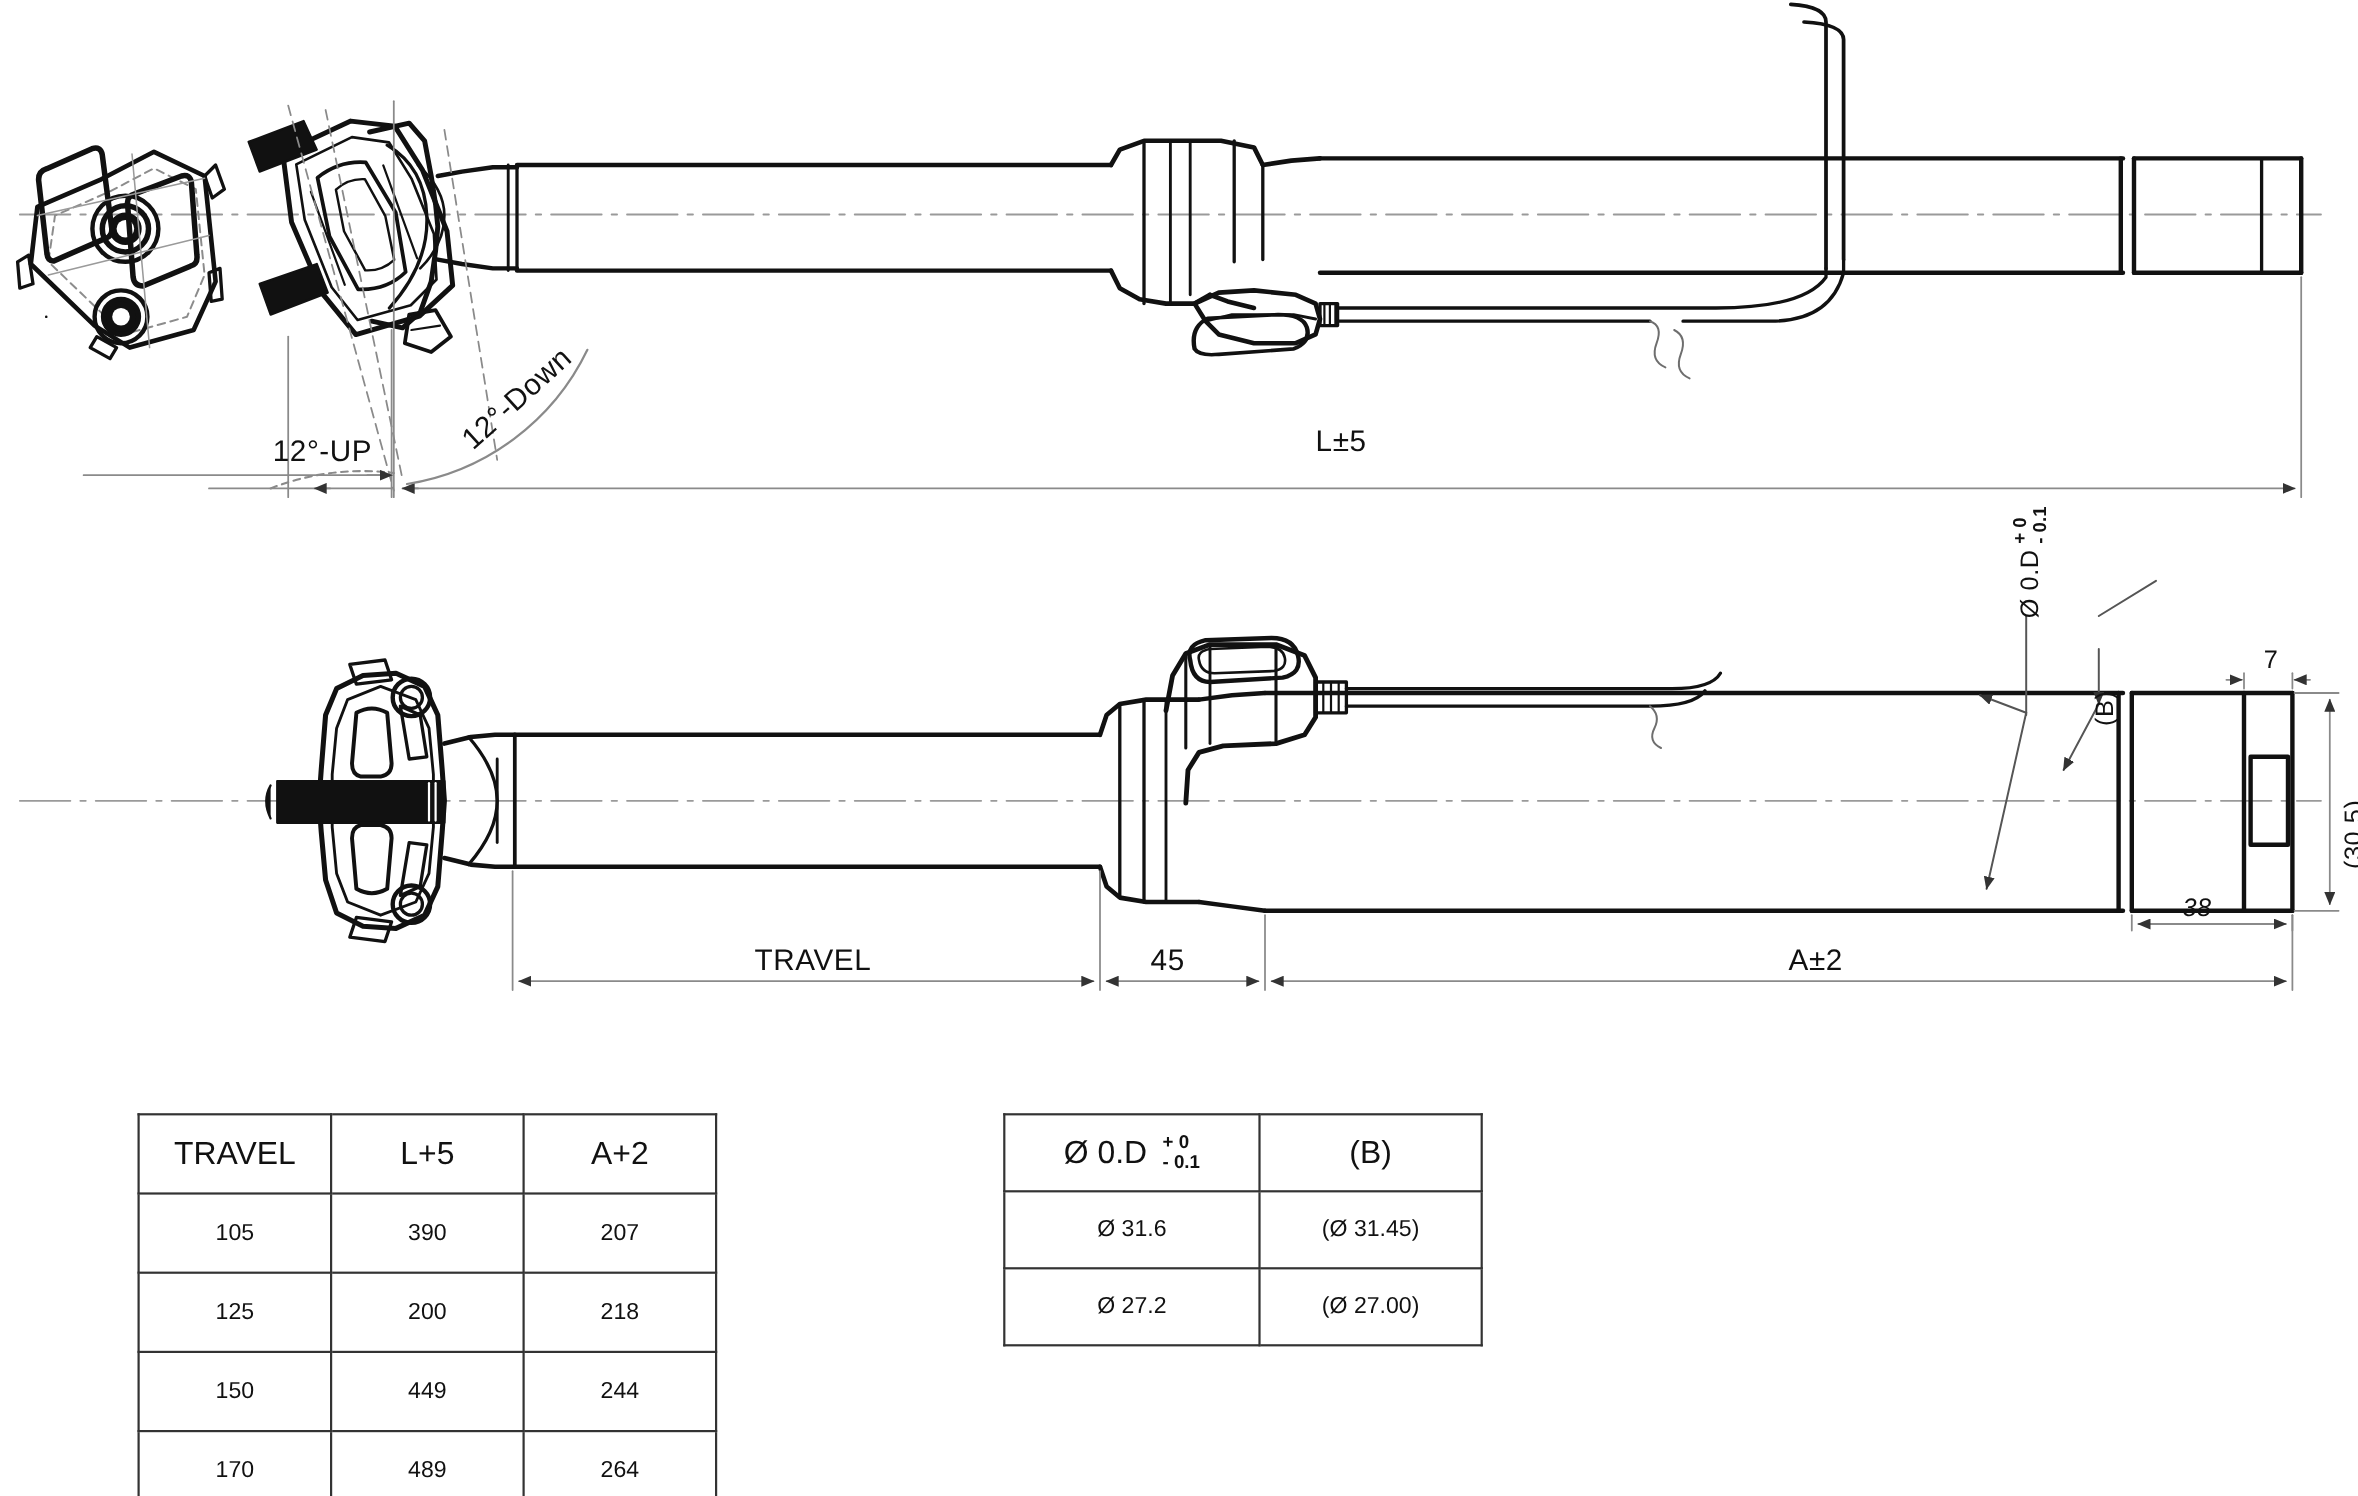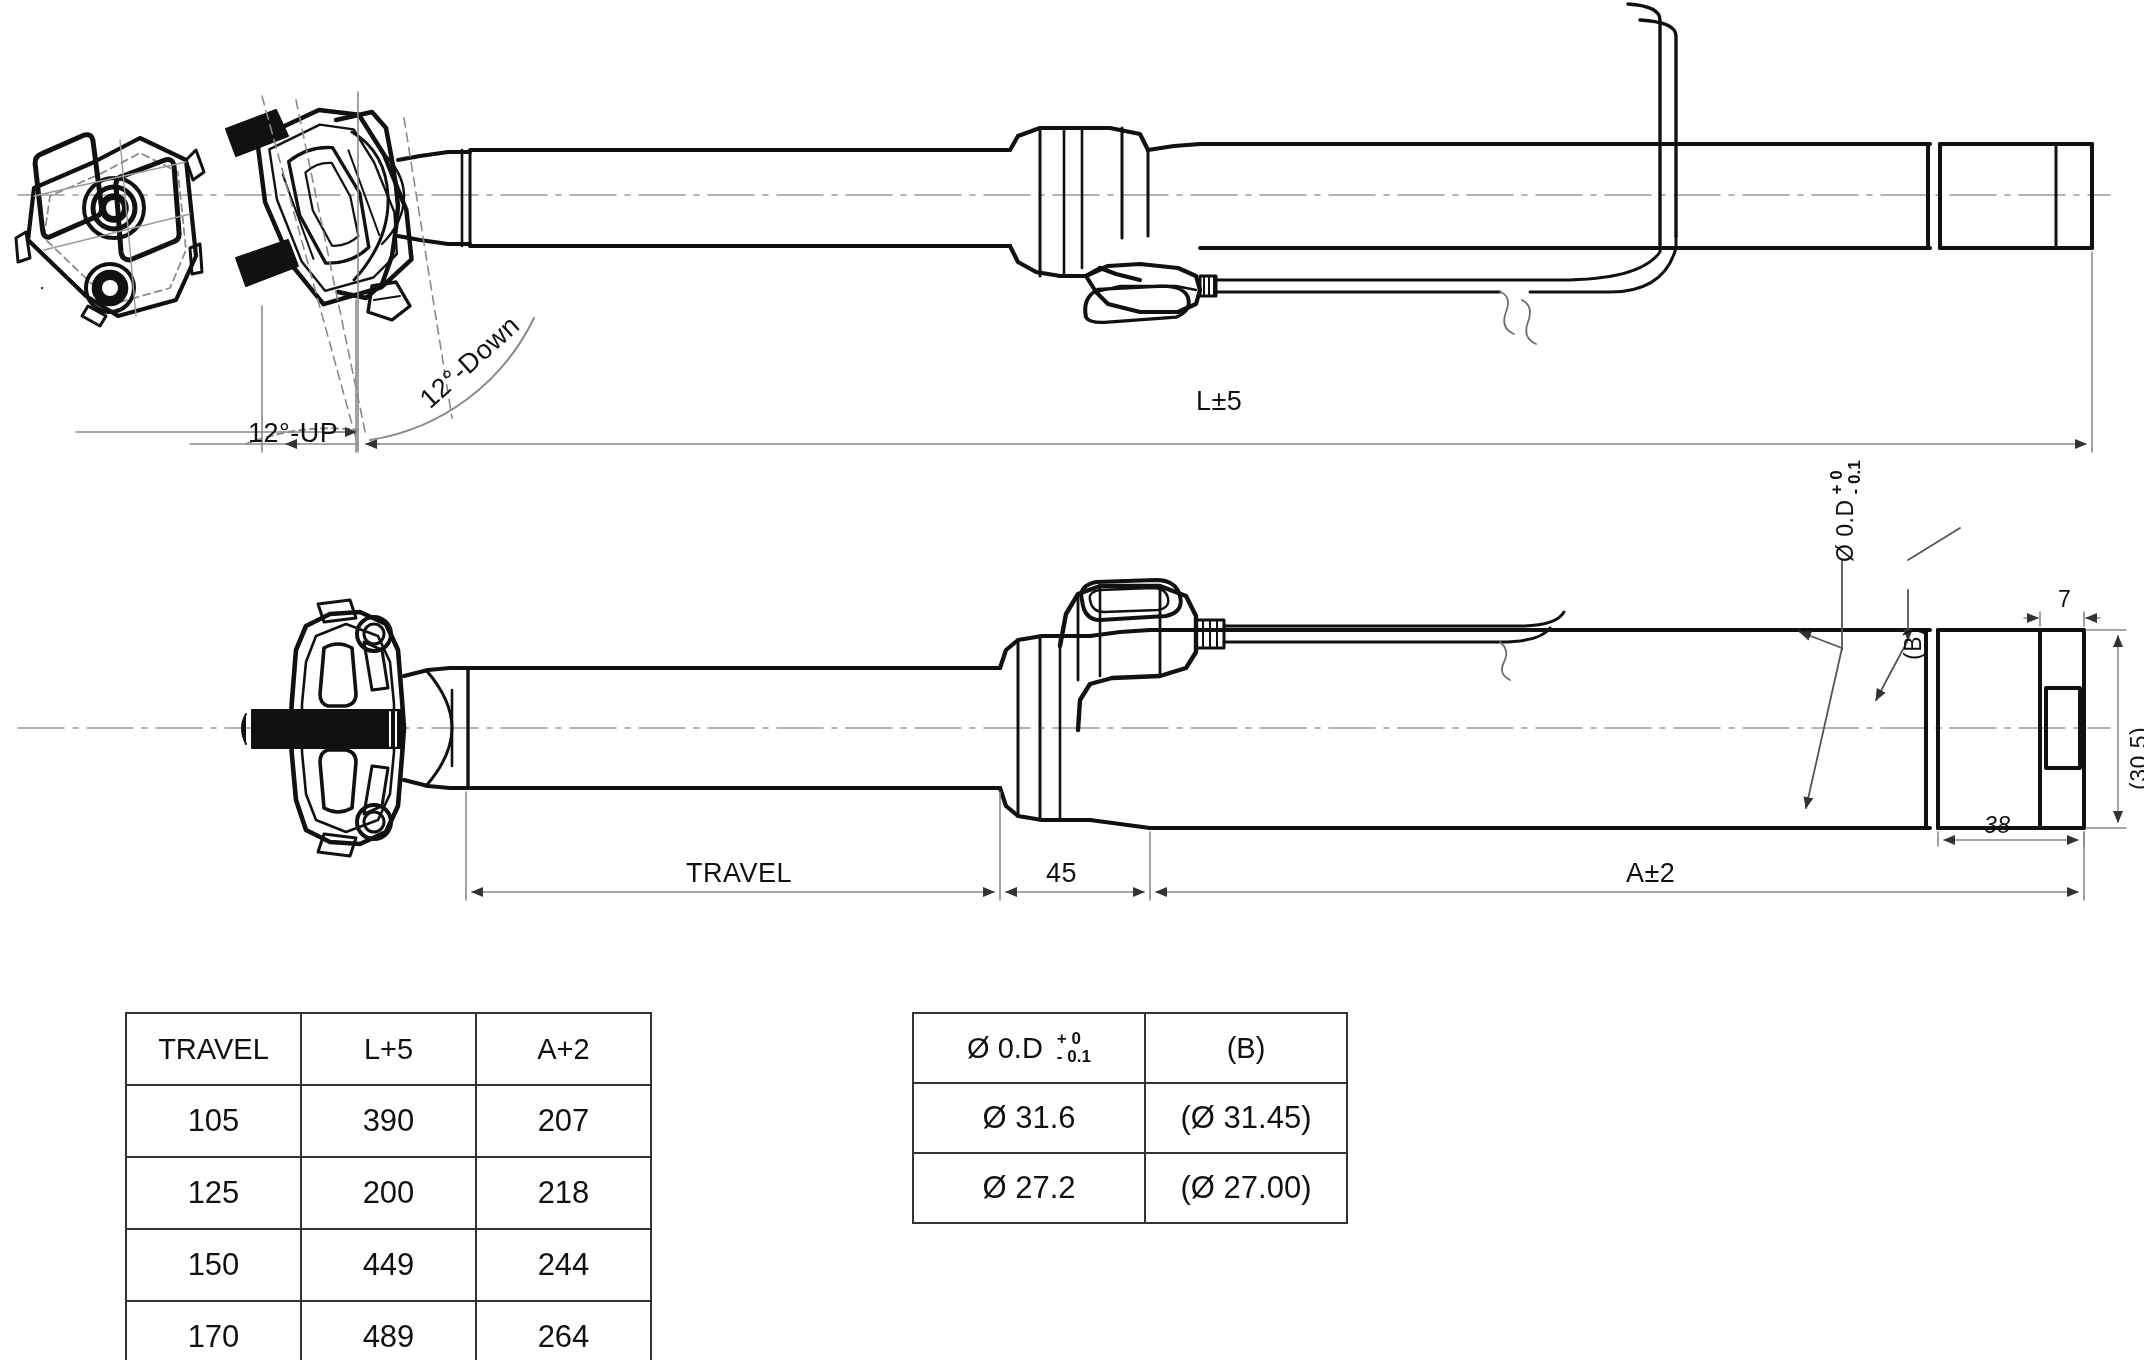--- a/index.html
+++ b/index.html
@@ -24,21 +24,21 @@
   
   .tblwrap{position:absolute;}
   table.spec{
     border-collapse:collapse;
     background:#fff;
   }
   table.spec td{
     border:2px solid #333;
     text-align:center;
     font-family:"Liberation Sans","DejaVu Sans",sans-serif;
-    font-size:31px;
+    font-size:21px;
     color:#111;
     padding:0;
   }
   table.spec td.hdr{font-size:29px;}
   #tableTravel td{width:173px;height:70px;}
   #tableOD td{height:68px;}
   #tableOD td.c0{width:230px;}
   #tableOD td.c1{width:200px;}
   .odhdr{display:inline-flex;align-items:center;justify-content:center;gap:14px;}
   .tolstack{display:inline-flex;flex-direction:column;line-height:1.05;
@@ -341,21 +341,21 @@
       <line x1="2100" y1="618" x2="2086" y2="618" marker-end="url(#ar)"></line>
 
       <line x1="2086" y1="630" x2="2126" y2="630"></line>
       <line x1="2086" y1="828" x2="2126" y2="828"></line>
       <line x1="2118" y1="636" x2="2118" y2="822" marker-start="url(#arL)" marker-end="url(#ar)"></line>
     </g>
 
     </g>
   </svg>
 
-  <div class="dimtext" style="left:248px;top:418px;text-align:center;">12°-UP</div>
+  <div class="dimtext" style="left:248px;top:395px;text-align:center;">12°-UP</div>
 
   <div class="dimtext" style="left:414px;top:392px;transform:rotate(-42deg);transform-origin:left top;">12°-Down</div>
 
   <div class="dimtext" style="left:1196px;top:386px;">L±5</div>
 
   <div class="dimtext" style="left:686px;top:858px;">TRAVEL</div>
 
   <div class="dimtext" style="left:1046px;top:858px;">45</div>
 
   <div class="dimtext" style="left:1590px;top:858px;margin-left:36px;">A±2</div>

